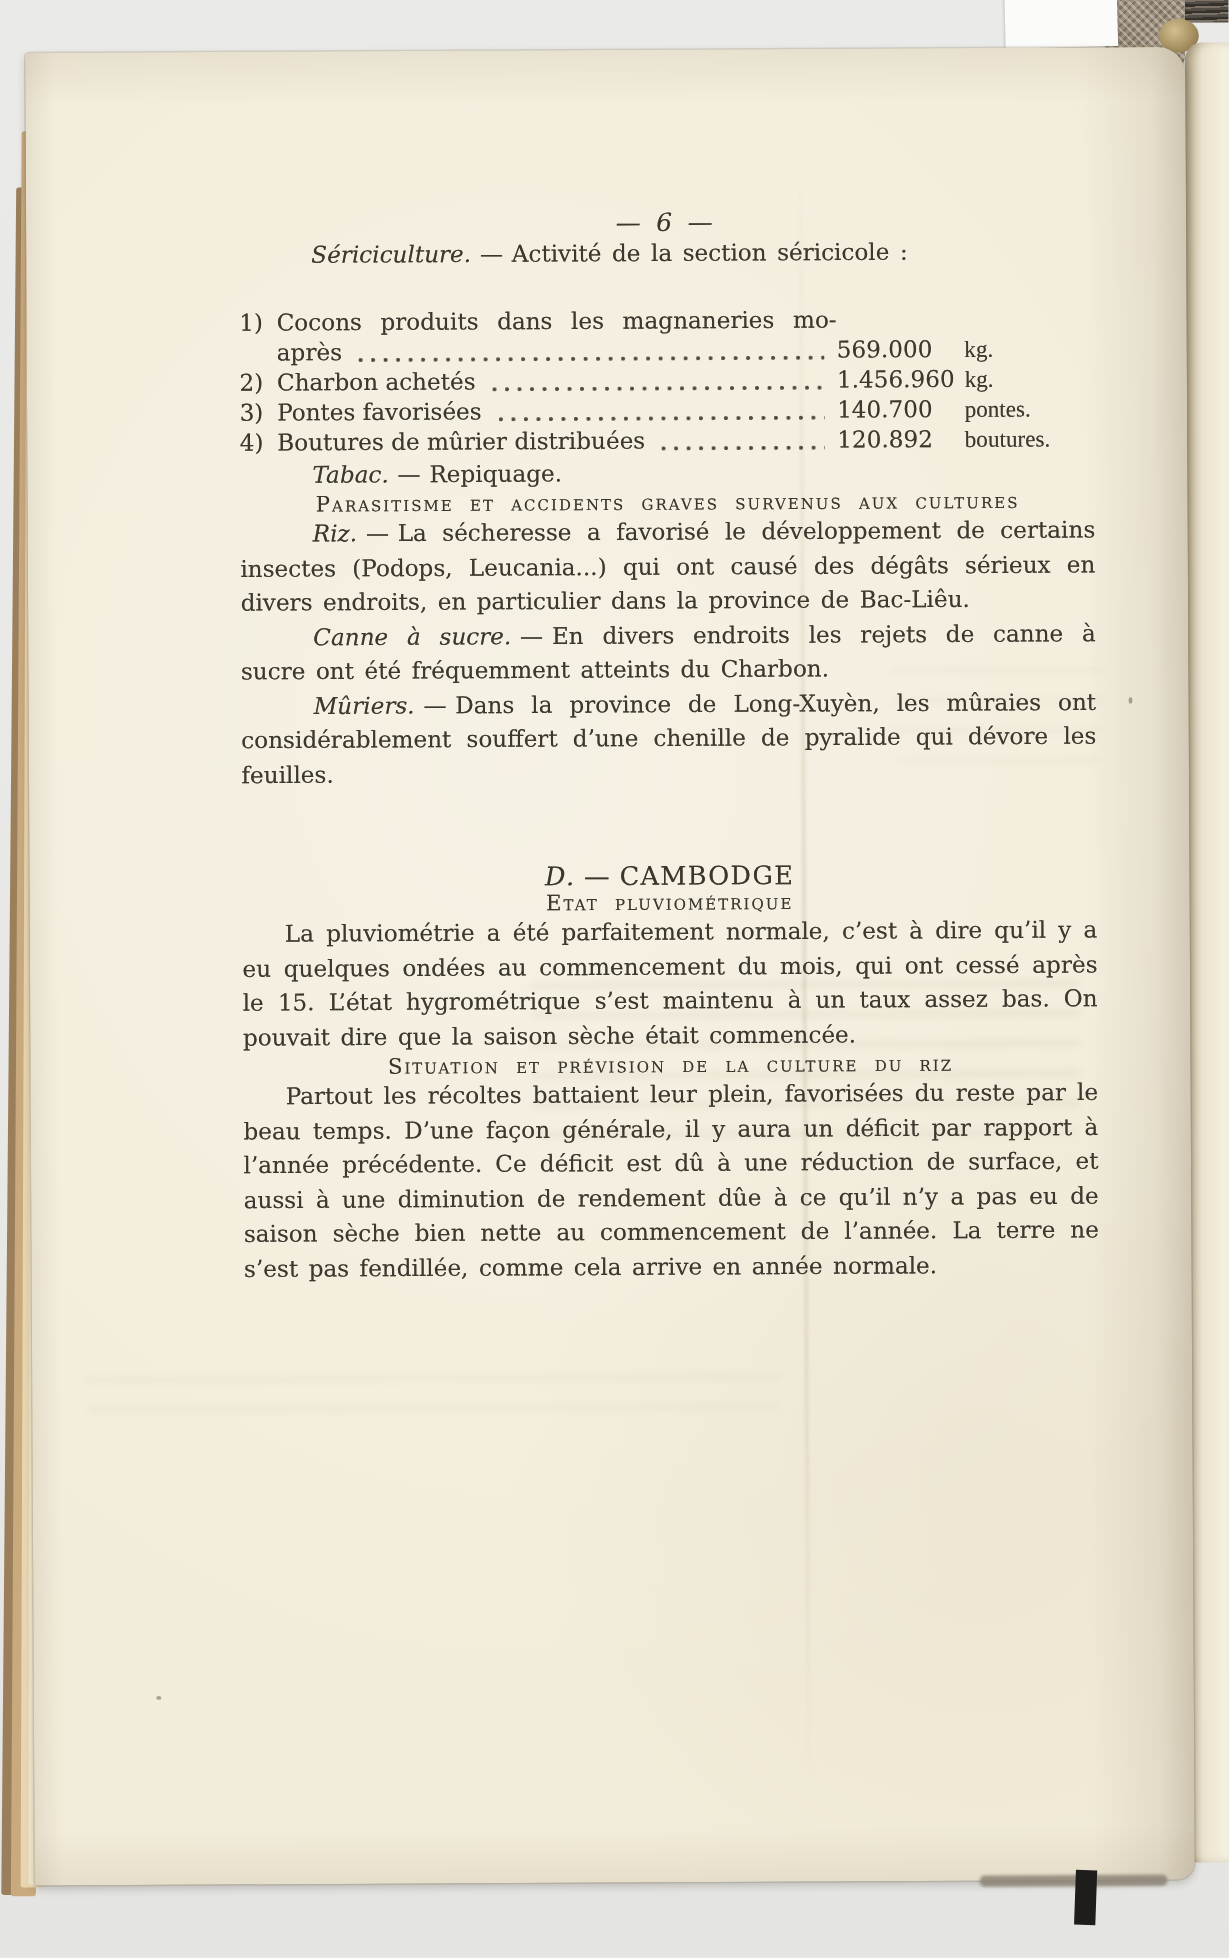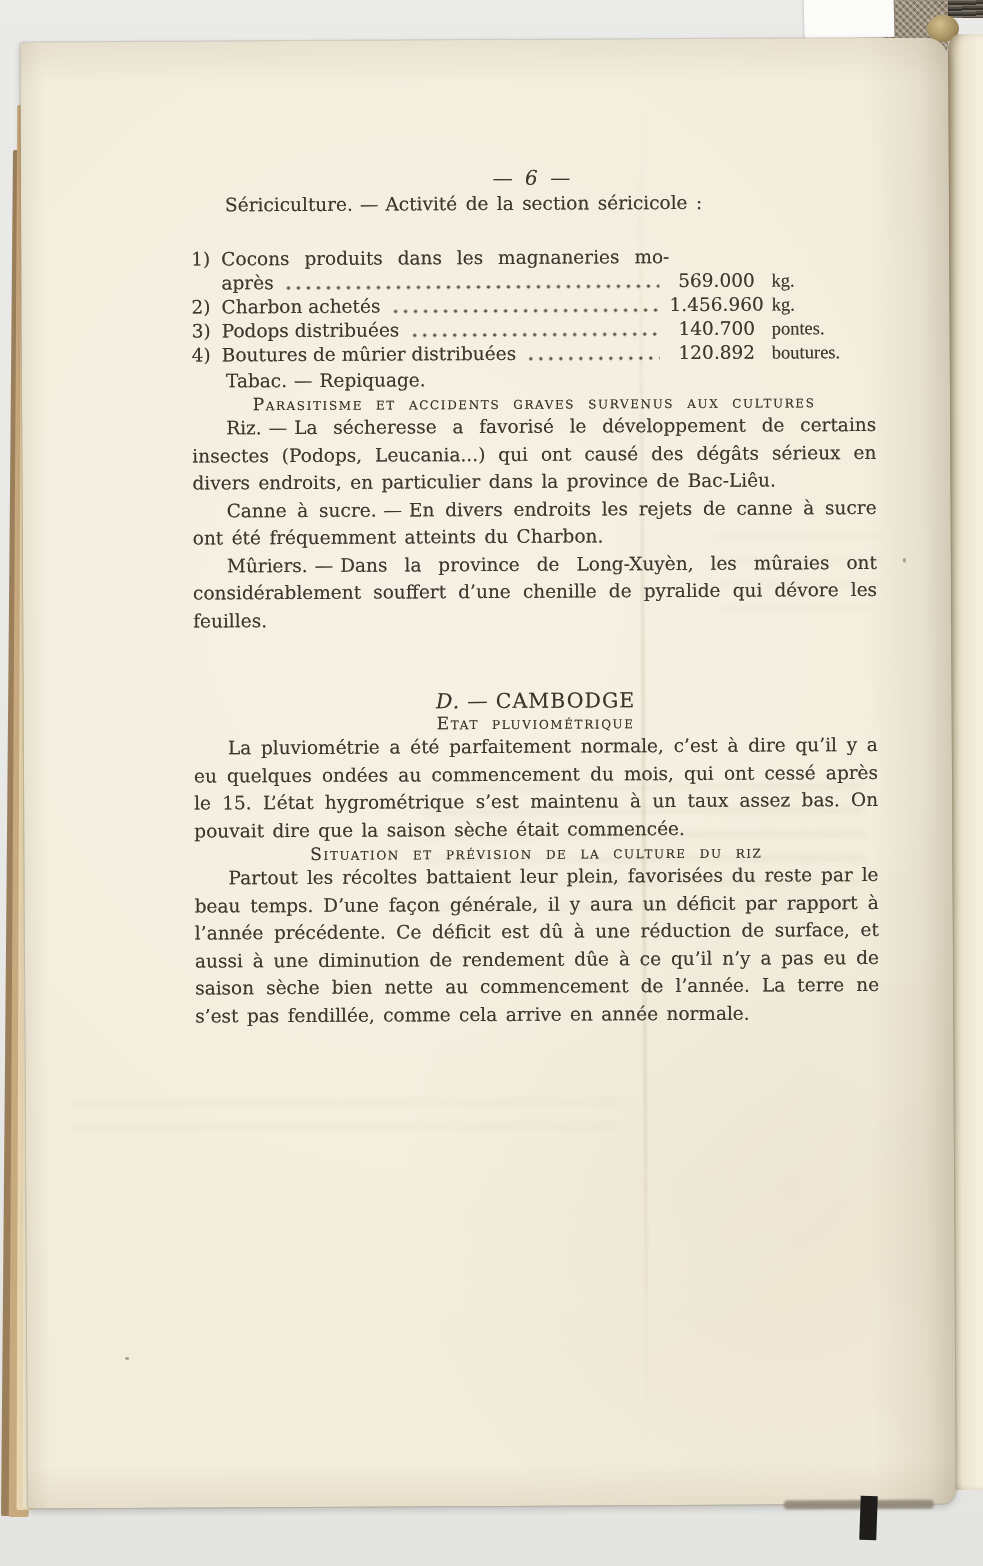--- a/index.html
+++ b/index.html
@@ -62,35 +62,35 @@
   .st3{left:690px;top:486px;width:170px;height:86px;opacity:.18;}
   .speck{position:absolute;background:#6d6252;border-radius:50%;opacity:.55;}
   .sp1{left:880px;top:520px;width:3px;height:5px;}
   .sp2{left:98px;top:1315px;width:4px;height:3px;}
 
   
   .content{position:absolute;left:0;top:0;right:0;bottom:0;padding:126px 74px 0 170px;
     color:#3d382f;font-size:18.5px;text-shadow:0 0 .4px rgba(60,52,40,.55);}
   .page-number{text-align:center;font-style:italic;font-size:20px;letter-spacing:3px;}
   p.par{margin:0;text-align:justify;text-indent:34px;line-height:27.5px;word-spacing:2.5px;}
-  .lead{}
+  .lead{font-style:italic;margin-left:24px;}
   .sep{margin:0 7px;}
   .lead-par{margin-top:28px;}
 
   .ledger{margin-top:28px;line-height:24px;}
   .cat-row{display:flex;align-items:baseline;}
   .row-main{width:478px;display:flex;align-items:baseline;}
   .row-num{flex:0 0 30px;}
   .row-just{flex:1;text-align:justify;text-align-last:justify;word-spacing:4px;}
   .row-indent{flex:0 0 30px;}
   .leader{flex:1;margin:0 10px 0 12px;height:1em;align-self:flex-end;
     background-image:radial-gradient(circle at 3px 3px,rgba(66,58,46,.9) 1.4px,rgba(66,58,46,0) 1.8px);
     background-size:10px 6px;background-repeat:repeat-x;background-position:0 calc(100% - 4px);}
   .val{width:200px;display:flex;align-items:baseline;}
-  .amount{flex:0 0 94px;text-align:center;}
+  .amount{flex:0 0 94px;text-align:left;}
   .unit{padding-left:8px;font-family:Liberation Serif, serif;}
 
   .tabac-par{margin-top:22px;}
   h3.sc{margin:0;text-align:center;font-weight:500;font-size:17px;letter-spacing:1.6px;word-spacing:6px;
     font-variant:small-caps;color:#3b362d;}
   .h-parasitisme{margin-top:48px;}
   .par-riz{margin-top:34px;}
   .par-canne{margin-top:28px;}
   .par-muriers{margin-top:26px;}
   .h-cambodge{margin:56px 0 0 0;text-align:center;font-size:20.5px;letter-spacing:1px;font-weight:500;color:#3b362d;}
@@ -162,21 +162,21 @@
             <span class="leader"></span>
           </div>
           <div class="val">
             <span class="amount">1.456.960</span>
             <span class="unit">kg.</span>
           </div>
         </div>
         <div class="cat-row">
           <div class="row-main">
             <span class="row-num">3)</span>
-            <span>Podops distribuées</span>
+            <span>Pontes favorisées</span>
             <span class="leader"></span>
           </div>
           <div class="val">
             <span class="amount">140.700</span>
             <span class="unit">pontes.</span>
           </div>
         </div>
         <div class="cat-row">
           <div class="row-main">
             <span class="row-num">4)</span>

